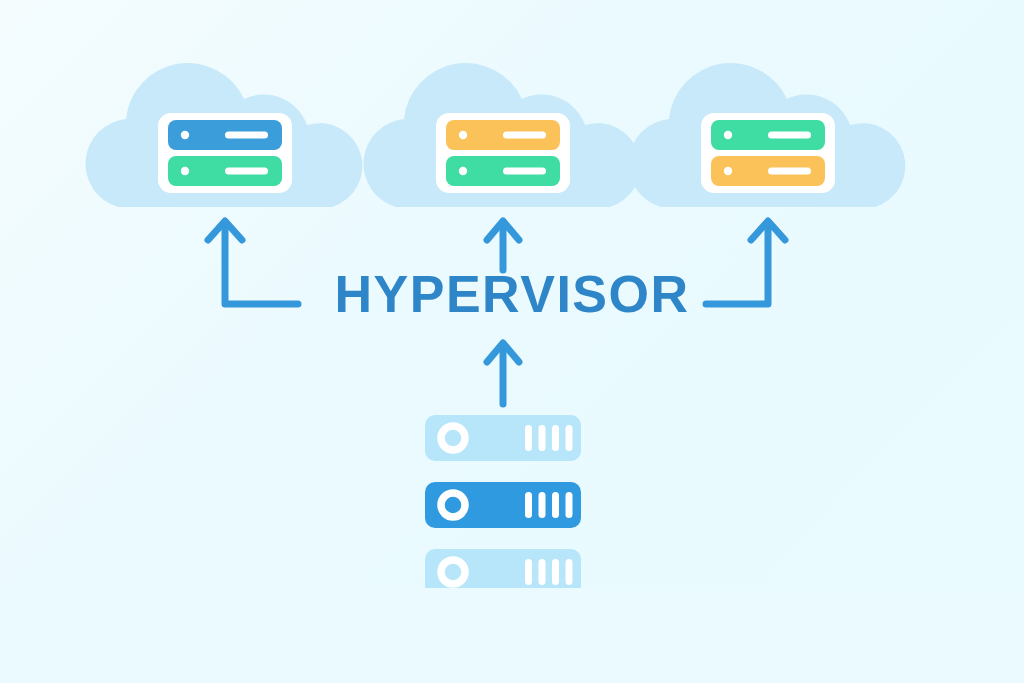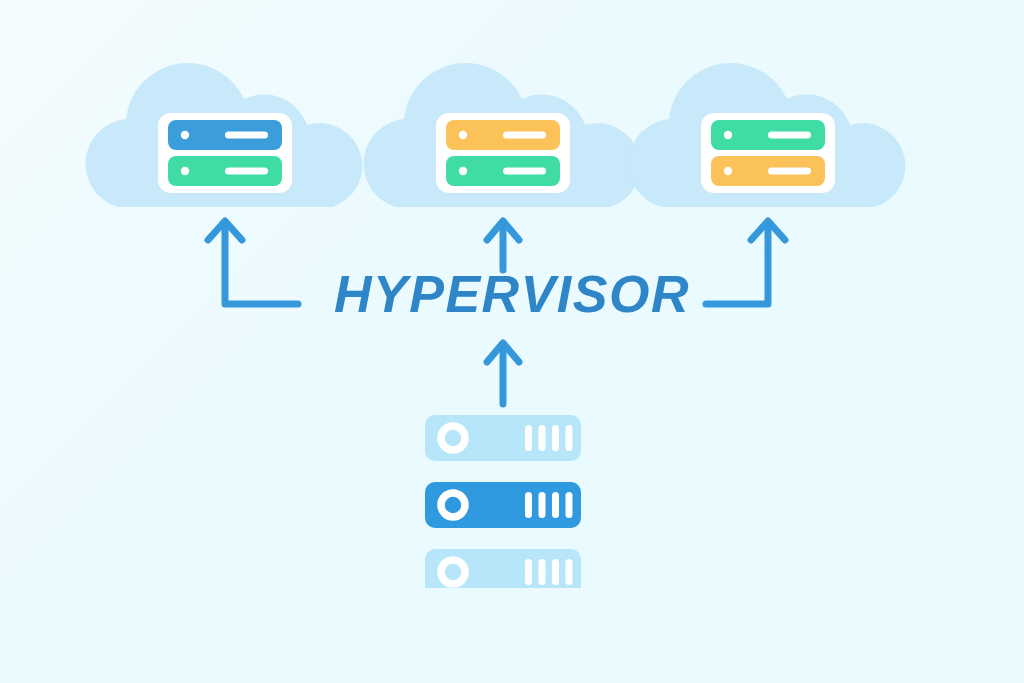--- a/index.html
+++ b/index.html
@@ -10,21 +10,20 @@
   }
   body {
     font-family: "Liberation Sans", sans-serif;
   }
   #stage {
     position: relative;
     width: 1024px;
     height: 588px;
     overflow: hidden;
     background: linear-gradient(135deg, #f2fbfe 0%, #eafaff 45%, #e9fbff 100%);
-    font-style: italic;
   }
   #stage svg.canvas {
     position: absolute;
     left: 0;
     top: 0;
     width: 1024px;
     height: 683px;
     display: block;
   }
   .hv-label {

